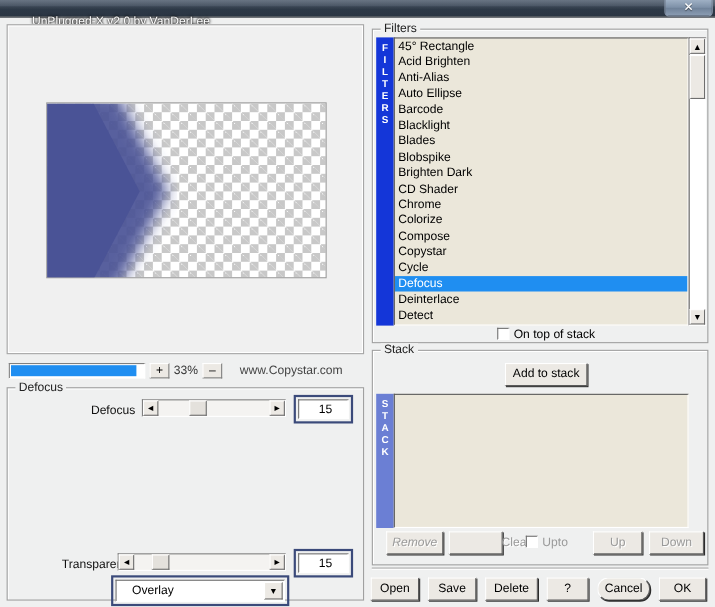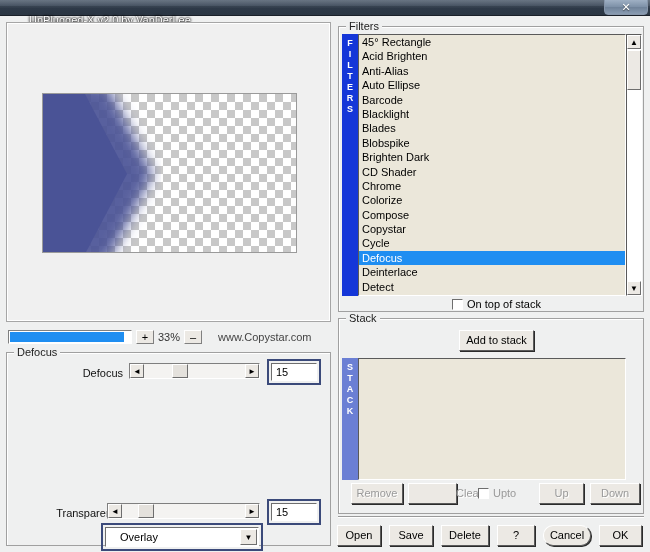--- a/index.html
+++ b/index.html
@@ -194,20 +194,21 @@
     position: absolute;
     background: #ffffff;
     border-top: 1px solid #6e6e6e;
     border-left: 1px solid #6e6e6e;
     border-right: 1px solid #ffffff;
     border-bottom: 1px solid #ffffff;
     font-size: 11px;
     color: #000;
     padding-left: 4px;
     line-height: 16px;
+    text-align: center;
   }
   .focus-ring {
     position: absolute;
     border: 2px solid #3b4a7a;
     pointer-events: none;
   }
 
   
   .combo {
     position: absolute;
@@ -492,21 +493,21 @@
 
   <div class="side-strip" id="stack-strip">
       <div>S</div>
       <div>T</div>
       <div>A</div>
       <div>C</div>
       <div>K</div>
     </div>
   <div class="listbox" id="stack-list"></div>
 
-  <div class="btn disabled" style="left: 351px; top: 483px; width: 52px;">Remove</div>
+  <div class="btn disabled" style="left: 351px; top: 483px; width: 52px; font-style: italic;">Remove</div>
   <div class="btn disabled" style="left: 408px; top: 483px; width: 48px; padding-left: 47px;">Clear</div>
 
   <div class="chk-wrap disabled" style="left: 478px; top: 487px;">
     <span class="chk-box"></span><span>Upto</span>
   </div>
 
   <div class="btn disabled" style="left: 539px; top: 483px; width: 45px;">Up</div>
   <div class="btn disabled" style="left: 590px; top: 483px; width: 50px;">Down</div>
 
   <div class="sep-line" style="top: 516px;"></div>

